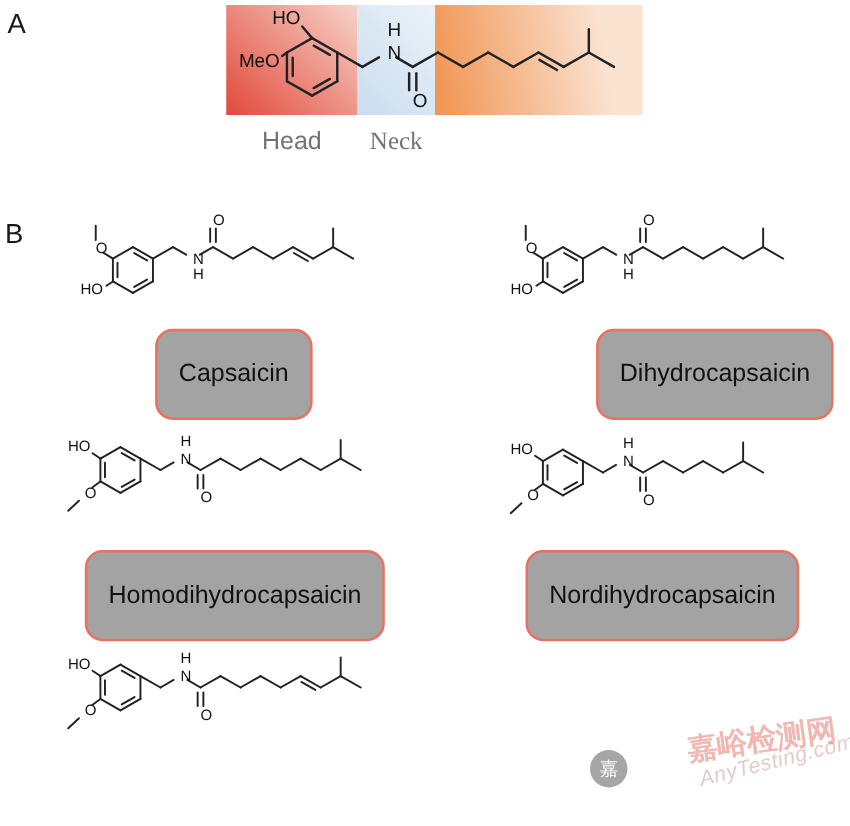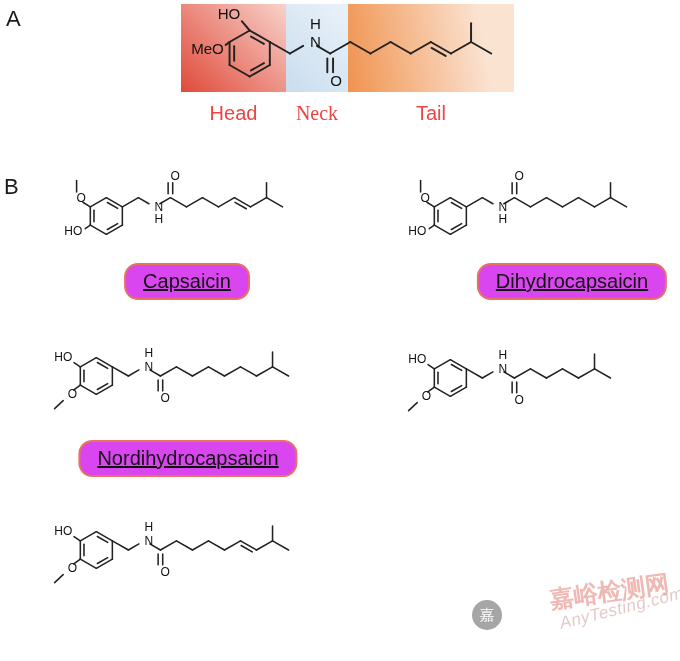--- a/index.html
+++ b/index.html
@@ -2,30 +2,30 @@
 <html style="--box: #e8715f;"><head>
 <meta charset="utf-8">
 <style>
   * { margin:0; padding:0; box-sizing:border-box; }
   body { font-family:"Liberation Sans", sans-serif; background:#ffffff; }
   .page { position:relative; width:680px; height:661px; background:#ffffff; overflow:hidden; }
 
   .panel-letter { position:absolute; font-size:22px; color:#1a1a1a; }
 
   .region-box { position:absolute; top:4px; height:88px; }
-  .region-label { position:absolute; top:102px; font-size:20px; color:#ef4444; text-align:center; }
+  .region-label { position:absolute; top:102px; font-size:20px; color:#737373; text-align:center; }
 
   .structure { position:absolute; }
   .structure svg { width:100%; height:100%; display:block; }
   .structure svg line { stroke:#222; stroke-width:1.35; stroke-linecap:round; fill:none; }
   .structure svg text { fill:#111; font-family:"Liberation Sans", sans-serif; font-size:10.5px; }
 
   .tag { position:absolute; transform:translateX(-50%); border:2.5px solid var(--box,#e8715f);
-         border-radius:14px; background:#d946ef; font-size:20px; color:#111;
-         padding:5px 17px; white-space:nowrap;text-decoration:underline; }
+         border-radius:14px; background:#a3a3a3; font-size:20px; color:#111;
+         padding:23px 17px; white-space:nowrap; }
 
   .wm-logo { position:absolute; width:30px; height:30px; border-radius:50%; background:#a6a6a6;
              color:#fff; font-size:15px; display:flex; align-items:center; justify-content:center; }
   .wm-account { position:absolute; font-size:15px; color:#a6a6a6; letter-spacing:1px; }
   .wm-site { position:absolute; font-size:24px; font-weight:bold; color:rgba(226,125,115,0.55);
              transform:rotate(-8deg); transform-origin:left center; white-space:nowrap; }
   .wm-domain { position:absolute; font-size:17px; font-style:italic; color:rgba(200,150,145,0.5);
                transform:rotate(-14deg); transform-origin:left center; letter-spacing:0.5px; white-space:nowrap; }
 </style>
 </head>
@@ -70,21 +70,20 @@
         <line x1="170.0" y1="32.0" x2="184.0" y2="40.0"></line>
         <line x1="170.5" y1="36.1" x2="180.3" y2="41.7"></line>
         <line x1="184.0" y1="40.0" x2="198.0" y2="32.0"></line>
         <line x1="198.0" y1="32.0" x2="198.0" y2="19.0"></line>
         <line x1="198.0" y1="32.0" x2="212.0" y2="40.0"></line>
       </svg>
     </div>
 
   <div class="region-label" style="left:181px; width:105px;">Head</div>
   <div class="region-label" style="left:286px; width:62px;font-family:Liberation Serif, serif;">Neck</div>
-  <div class="region-label" style="left:348px; width:166px;">Tail</div>
 
   <div class="panel-letter" style="left:4px; top:174px;">B</div>
 
   <div class="structure" style="left:56px; top:170px; width:254px; height:92px;">
       <svg viewBox="0 0 222 80" preserveAspectRatio="xMidYMid meet">
         <line x1="44.0" y1="24.0" x2="58.0" y2="32.0"></line>
         <line x1="58.0" y1="32.0" x2="58.0" y2="48.0"></line>
         <line x1="58.0" y1="48.0" x2="44.0" y2="56.0"></line>
         <line x1="44.0" y1="56.0" x2="30.0" y2="48.0"></line>
         <line x1="30.0" y1="48.0" x2="30.0" y2="32.0"></line>
@@ -250,19 +249,20 @@
         <line x1="170.0" y1="32.0" x2="184.0" y2="40.0"></line>
         <line x1="170.5" y1="36.1" x2="180.3" y2="41.7"></line>
         <line x1="184.0" y1="40.0" x2="198.0" y2="32.0"></line>
         <line x1="198.0" y1="32.0" x2="198.0" y2="19.0"></line>
         <line x1="198.0" y1="32.0" x2="212.0" y2="40.0"></line>
       </svg>
     </div>
 
   <div class="tag" style="left:187px; top:263px;">Capsaicin</div>
   <div class="tag" style="left:527px; top:263px;margin-left:45px;">Dihydrocapsaicin</div>
-  <div class="tag" style="left:188px; top:440px;">Nordihydrocapsaicin</div>
+  <div class="tag" style="left:188px; top:440px;">Homodihydrocapsaicin</div>
+  <div class="tag" style="left:530px; top:440px;">Nordihydrocapsaicin</div>
 
   <div class="wm-site" style="left:550px; top:584px;">嘉峪检测网</div>
   <div class="wm-domain" style="left:560px; top:614px;">AnyTesting.com</div>
   <div class="wm-logo" style="left:472px; top:600px;">嘉</div>
 
 </div>
 
 </body></html>

